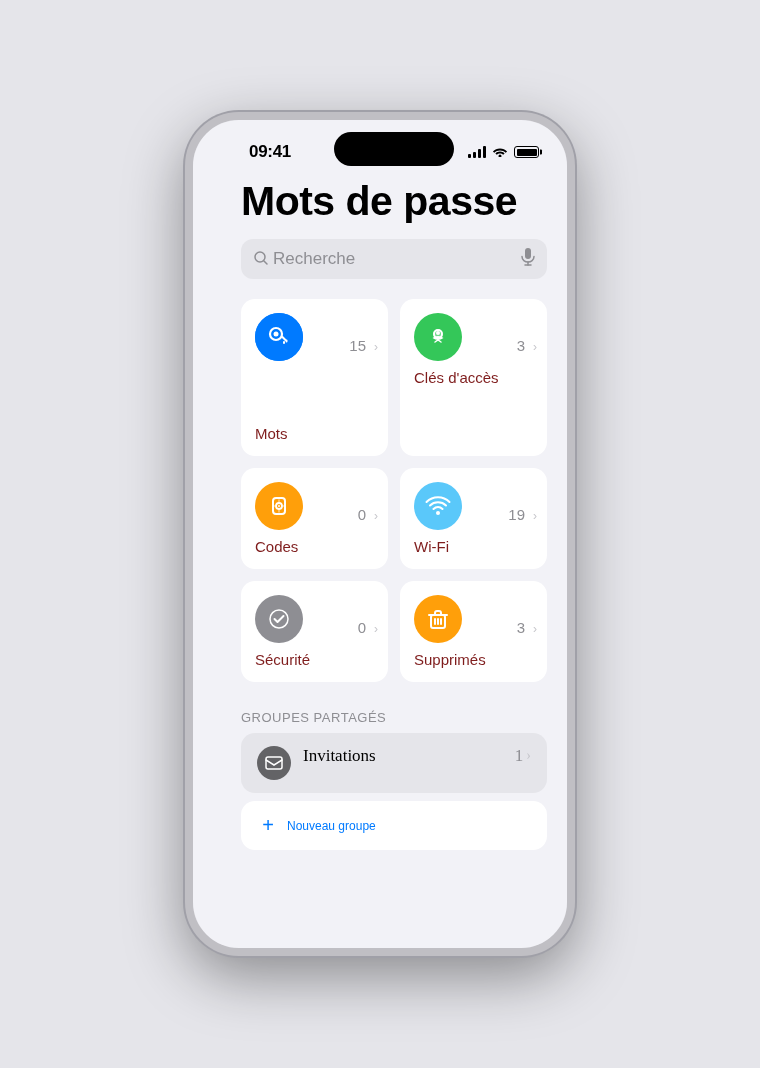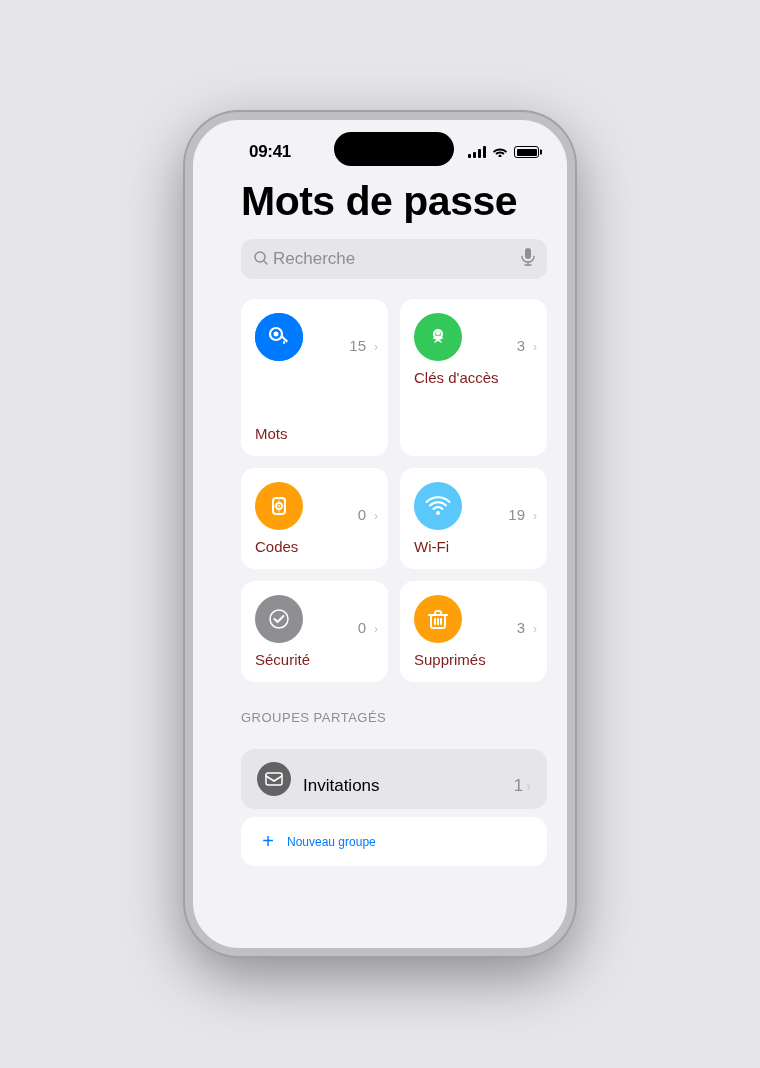--- a/index.html
+++ b/index.html
@@ -215,35 +215,36 @@
     }
     
     .icon-blue { background: #007aff; }
     
     .section-label {
       font-size: 13px;
       font-weight: 500;
       color: #8e8e93;
       text-transform: uppercase;
       letter-spacing: 0.5px;
-      margin-bottom: 24px;
+      margin-bottom: 8px;
     }
     .list-container {
       background: #fff;
       border-radius: 14px;
       overflow: hidden;
       margin-bottom: 8px;
     }
     .list-item {
       display: flex;
-      align-items: flex-end;
+      align-items: flex-start;
       padding: 13px 16px;
       gap: 12px;
       background: #e5e5ea;
       cursor: pointer;
+      font-family: Liberation Serif, serif;
     }
     .list-item-icon {
       width: 34px;
       height: 34px;
       border-radius: 50%;
       background: #636366;
       display: flex;
       align-items: center;
       justify-content: center;
       color: #fff;

